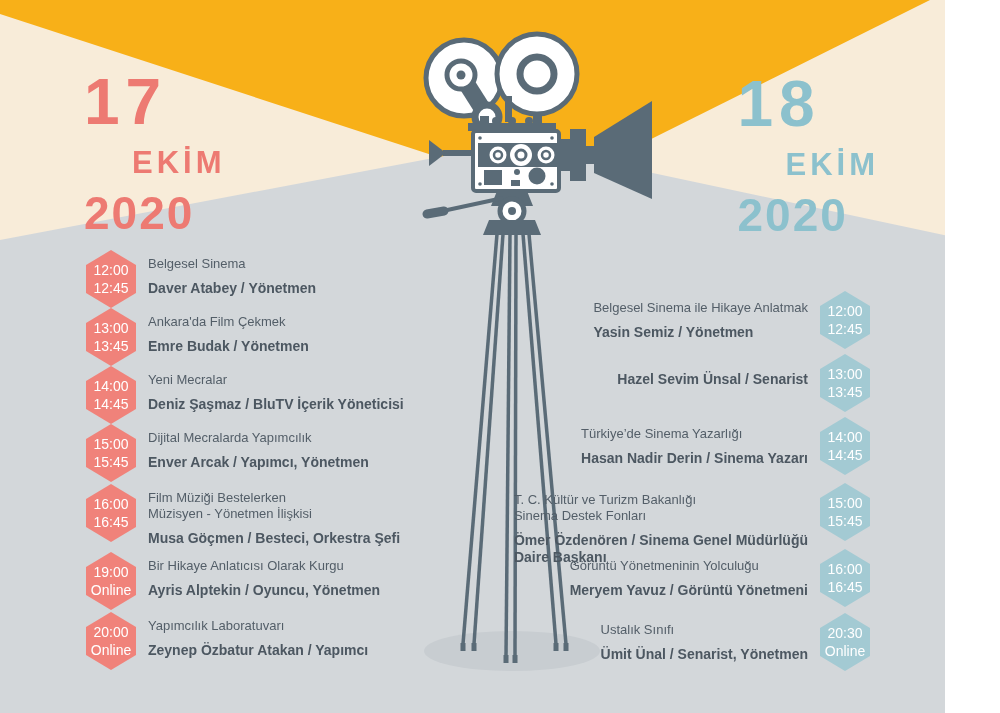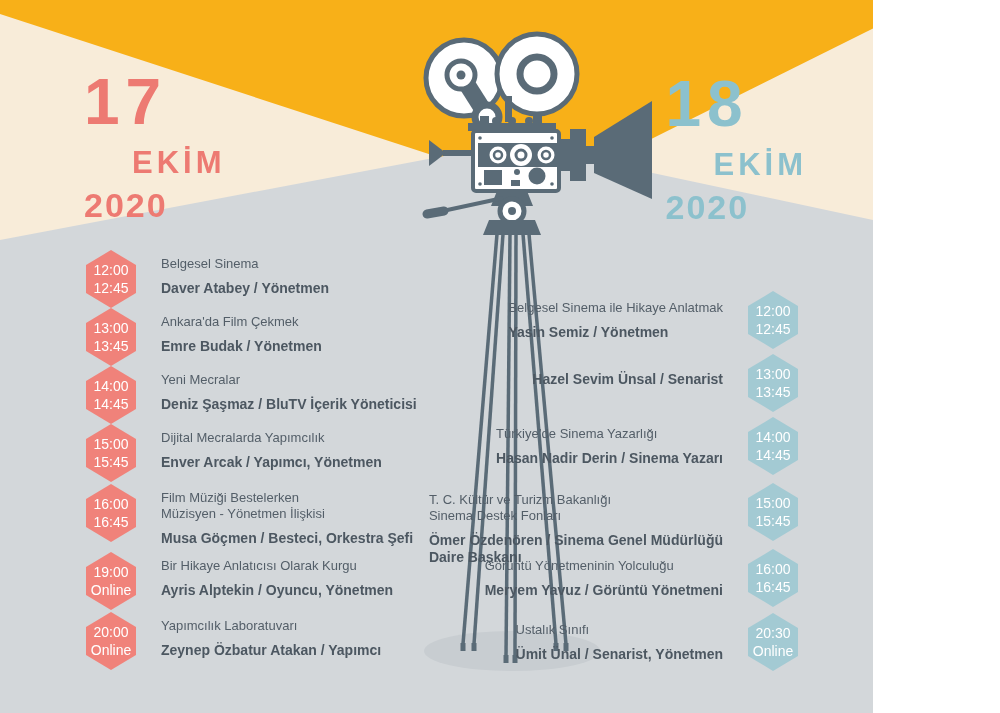--- a/index.html
+++ b/index.html
@@ -1,34 +1,34 @@
 <!DOCTYPE html>
 <html><head>
 <meta charset="utf-8">
 <style>
   html,body{margin:0;padding:0;}
   body{font-family:"Liberation Sans", sans-serif;}
   #poster{
     position:relative;
-    width:873px;height:713px;
+    width:945px;height:713px;
     background:#f8ecd9;
     overflow:hidden;
   }
   #bg-svg{position:absolute;left:0;top:0;z-index:0;}
 
   
   .date{position:absolute;z-index:2;font-weight:bold;}
   .date-l{left:84px;top:72px;color:#ed7a72;}
   .date-r{right:66px;top:74px;color:#8cc1cd;}
   .d-day{font-size:64px;line-height:0.95;letter-spacing:6px;}
   .d-month{font-size:31px;letter-spacing:4px;margin-top:12px;margin-left:48px;}
-  .d-year{font-size:34px;letter-spacing:2px;margin-top:5px;}
+  .d-year{font-size:46px;letter-spacing:2px;margin-top:5px;}
 
   
-  .row{position:absolute;z-index:2;display:flex;gap:25px;}
+  .row{position:absolute;z-index:2;display:flex;gap:12px;}
   .row-l{left:86px;}
   .row-r{right:75px;}
   .hex{
     width:50px;height:58px;flex:0 0 50px;
     clip-path:polygon(50% 0%,100% 26%,100% 74%,50% 100%,0% 74%,0% 26%);
     display:flex;flex-direction:column;align-items:center;justify-content:center;
     color:#ffffff;font-size:14px;line-height:1.32;font-weight:400;
   }
   .hex-coral{background:#f0827a;}
   .hex-teal{background:#a3cad3;}

